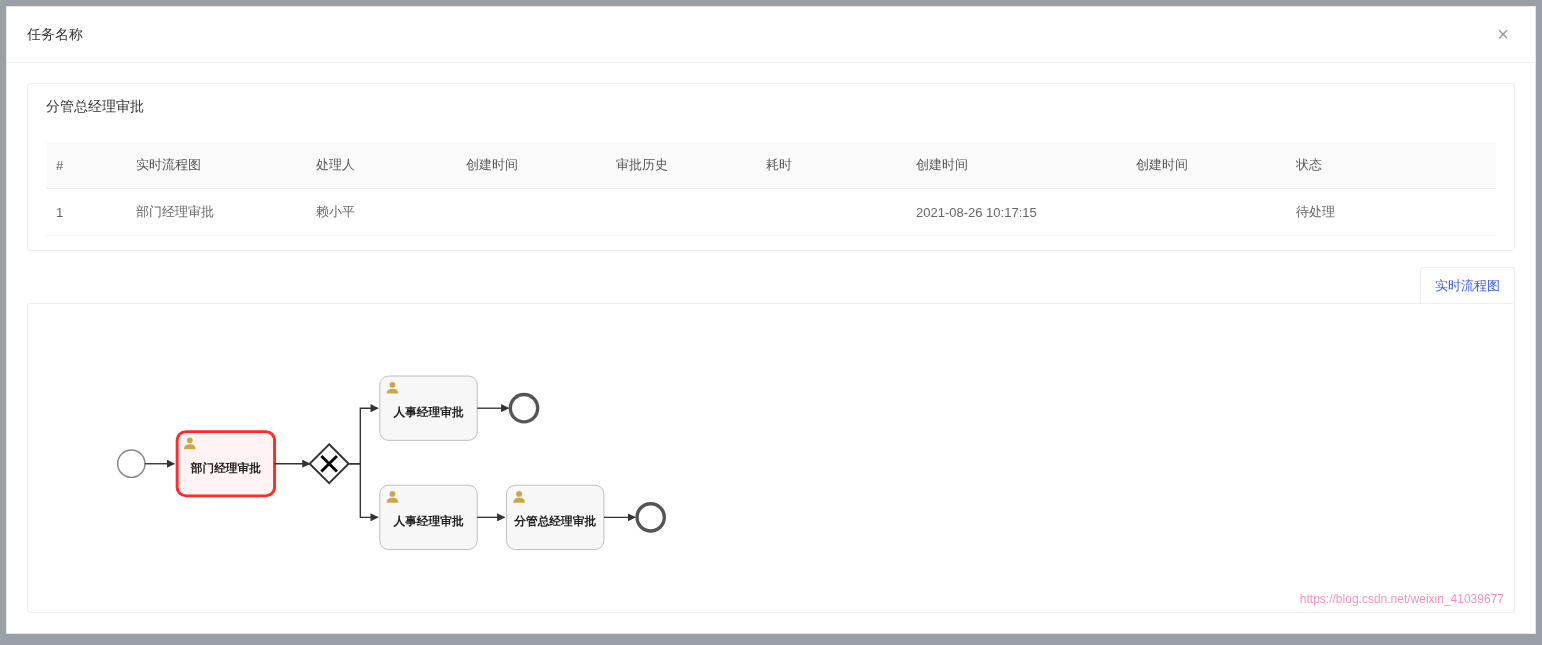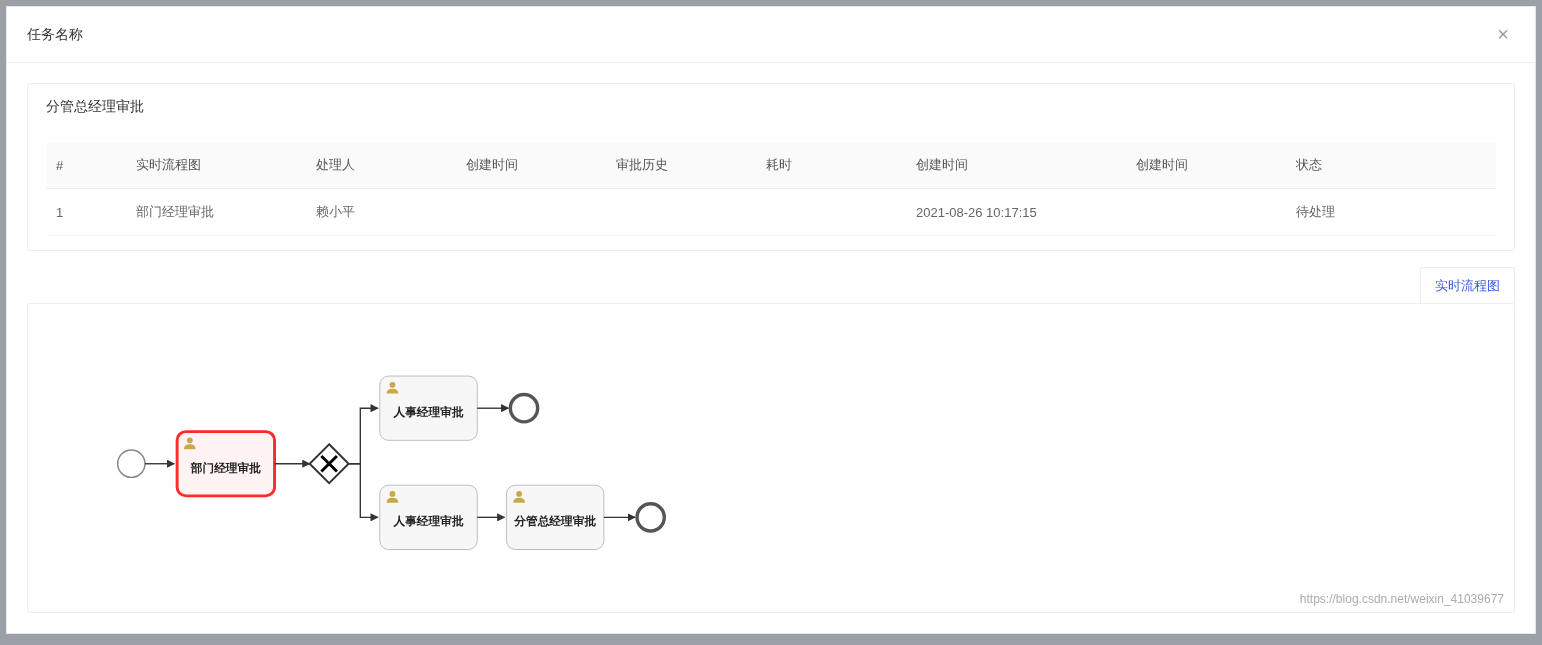--- a/index.html
+++ b/index.html
@@ -12,21 +12,21 @@
     .card { border: 1px solid #eee; border-radius: 3px; }
     .card-header { padding: 14px 18px; font-size: 14px; color: #333; }
     .table-wrap { padding: 12px 18px 14px 18px; }
     table { width: 100%; border-collapse: collapse; font-size: 13px; }
     thead th { text-align: left; font-weight: 500; color: #555; padding: 14px 10px; border-bottom: 1px solid #eee; background: #fafafa; }
     tbody td { padding: 14px 10px; color: #666; border-bottom: 1px solid #f3f3f3; }
     .col-idx { width: 80px; }
     .tab-bar { margin-top: 16px; text-align: right; }
     .tab { display: inline-block; padding: 9px 14px; font-size: 13px; color: #3a5be0; border: 1px solid #eee; border-bottom: none; border-radius: 3px 3px 0 0; cursor: pointer; }
     .diagram-panel { border: 1px solid #eee; border-radius: 3px; margin-top: -1px; padding: 30px 40px 34px 40px; position: relative; min-height: 260px; }
-    .watermark { position: absolute; right: 10px; bottom: 6px; font-size: 12px; color: #737373; opacity: .6; user-select: none; }
+    .watermark { position: absolute; right: 10px; bottom: 6px; font-size: 12px; color: #ec4899; opacity: .6; user-select: none; }
     svg.bpmn { width: 760px; height: 240px; }
     .task-rect { fill: #f7f7f7; stroke: #bcbcbc; stroke-width: 1; rx: 9; ry: 9; }
     .task-rect.highlight { fill: #fff3f3; stroke: #ff2a2a; stroke-width: 3; }
     .task-label { font-size: 12px; font-weight: 700; fill: #222; }
     .start-circle, .end-circle { fill: none; }
     .start-circle { stroke: #888; stroke-width: 1.5; }
     .end-circle { stroke: #555; stroke-width: 3.5; }
     .gateway { fill: #fff; stroke: #333; stroke-width: 2; }
     .gateway-x { stroke: #000; stroke-width: 3; fill: none; }
     .flow { stroke: #333; stroke-width: 1.4; fill: none; marker-end: url(#arrow); }

